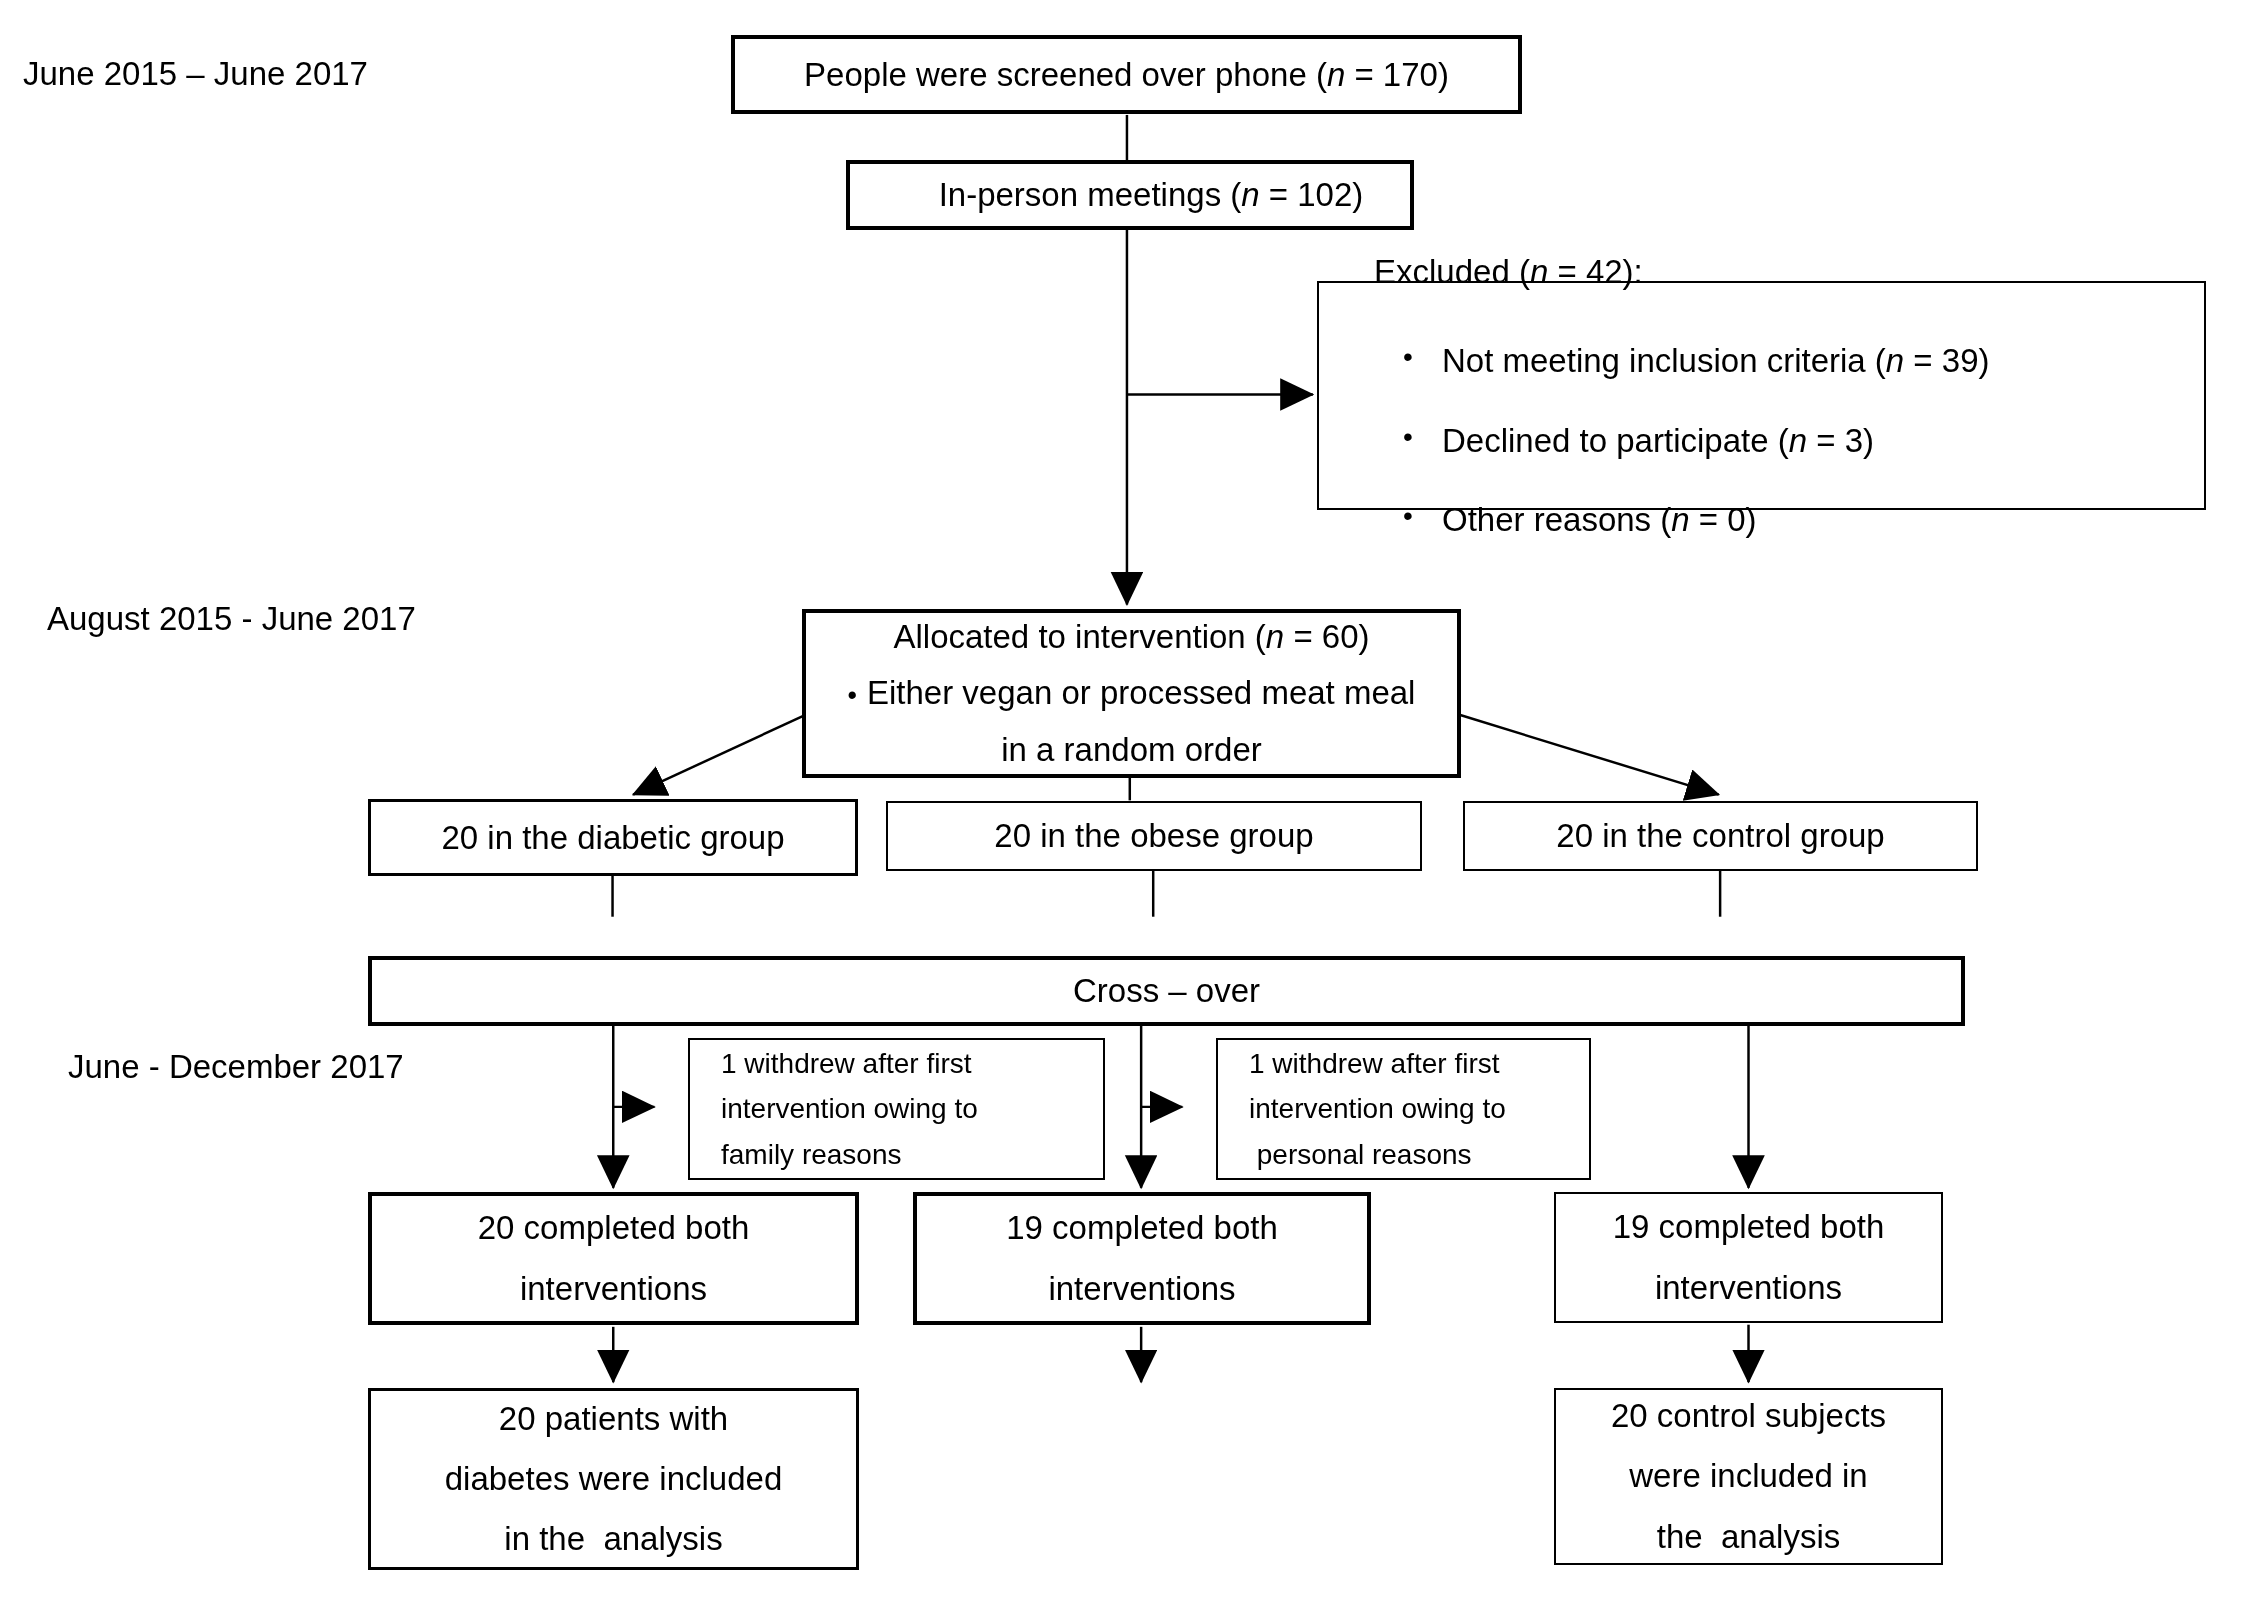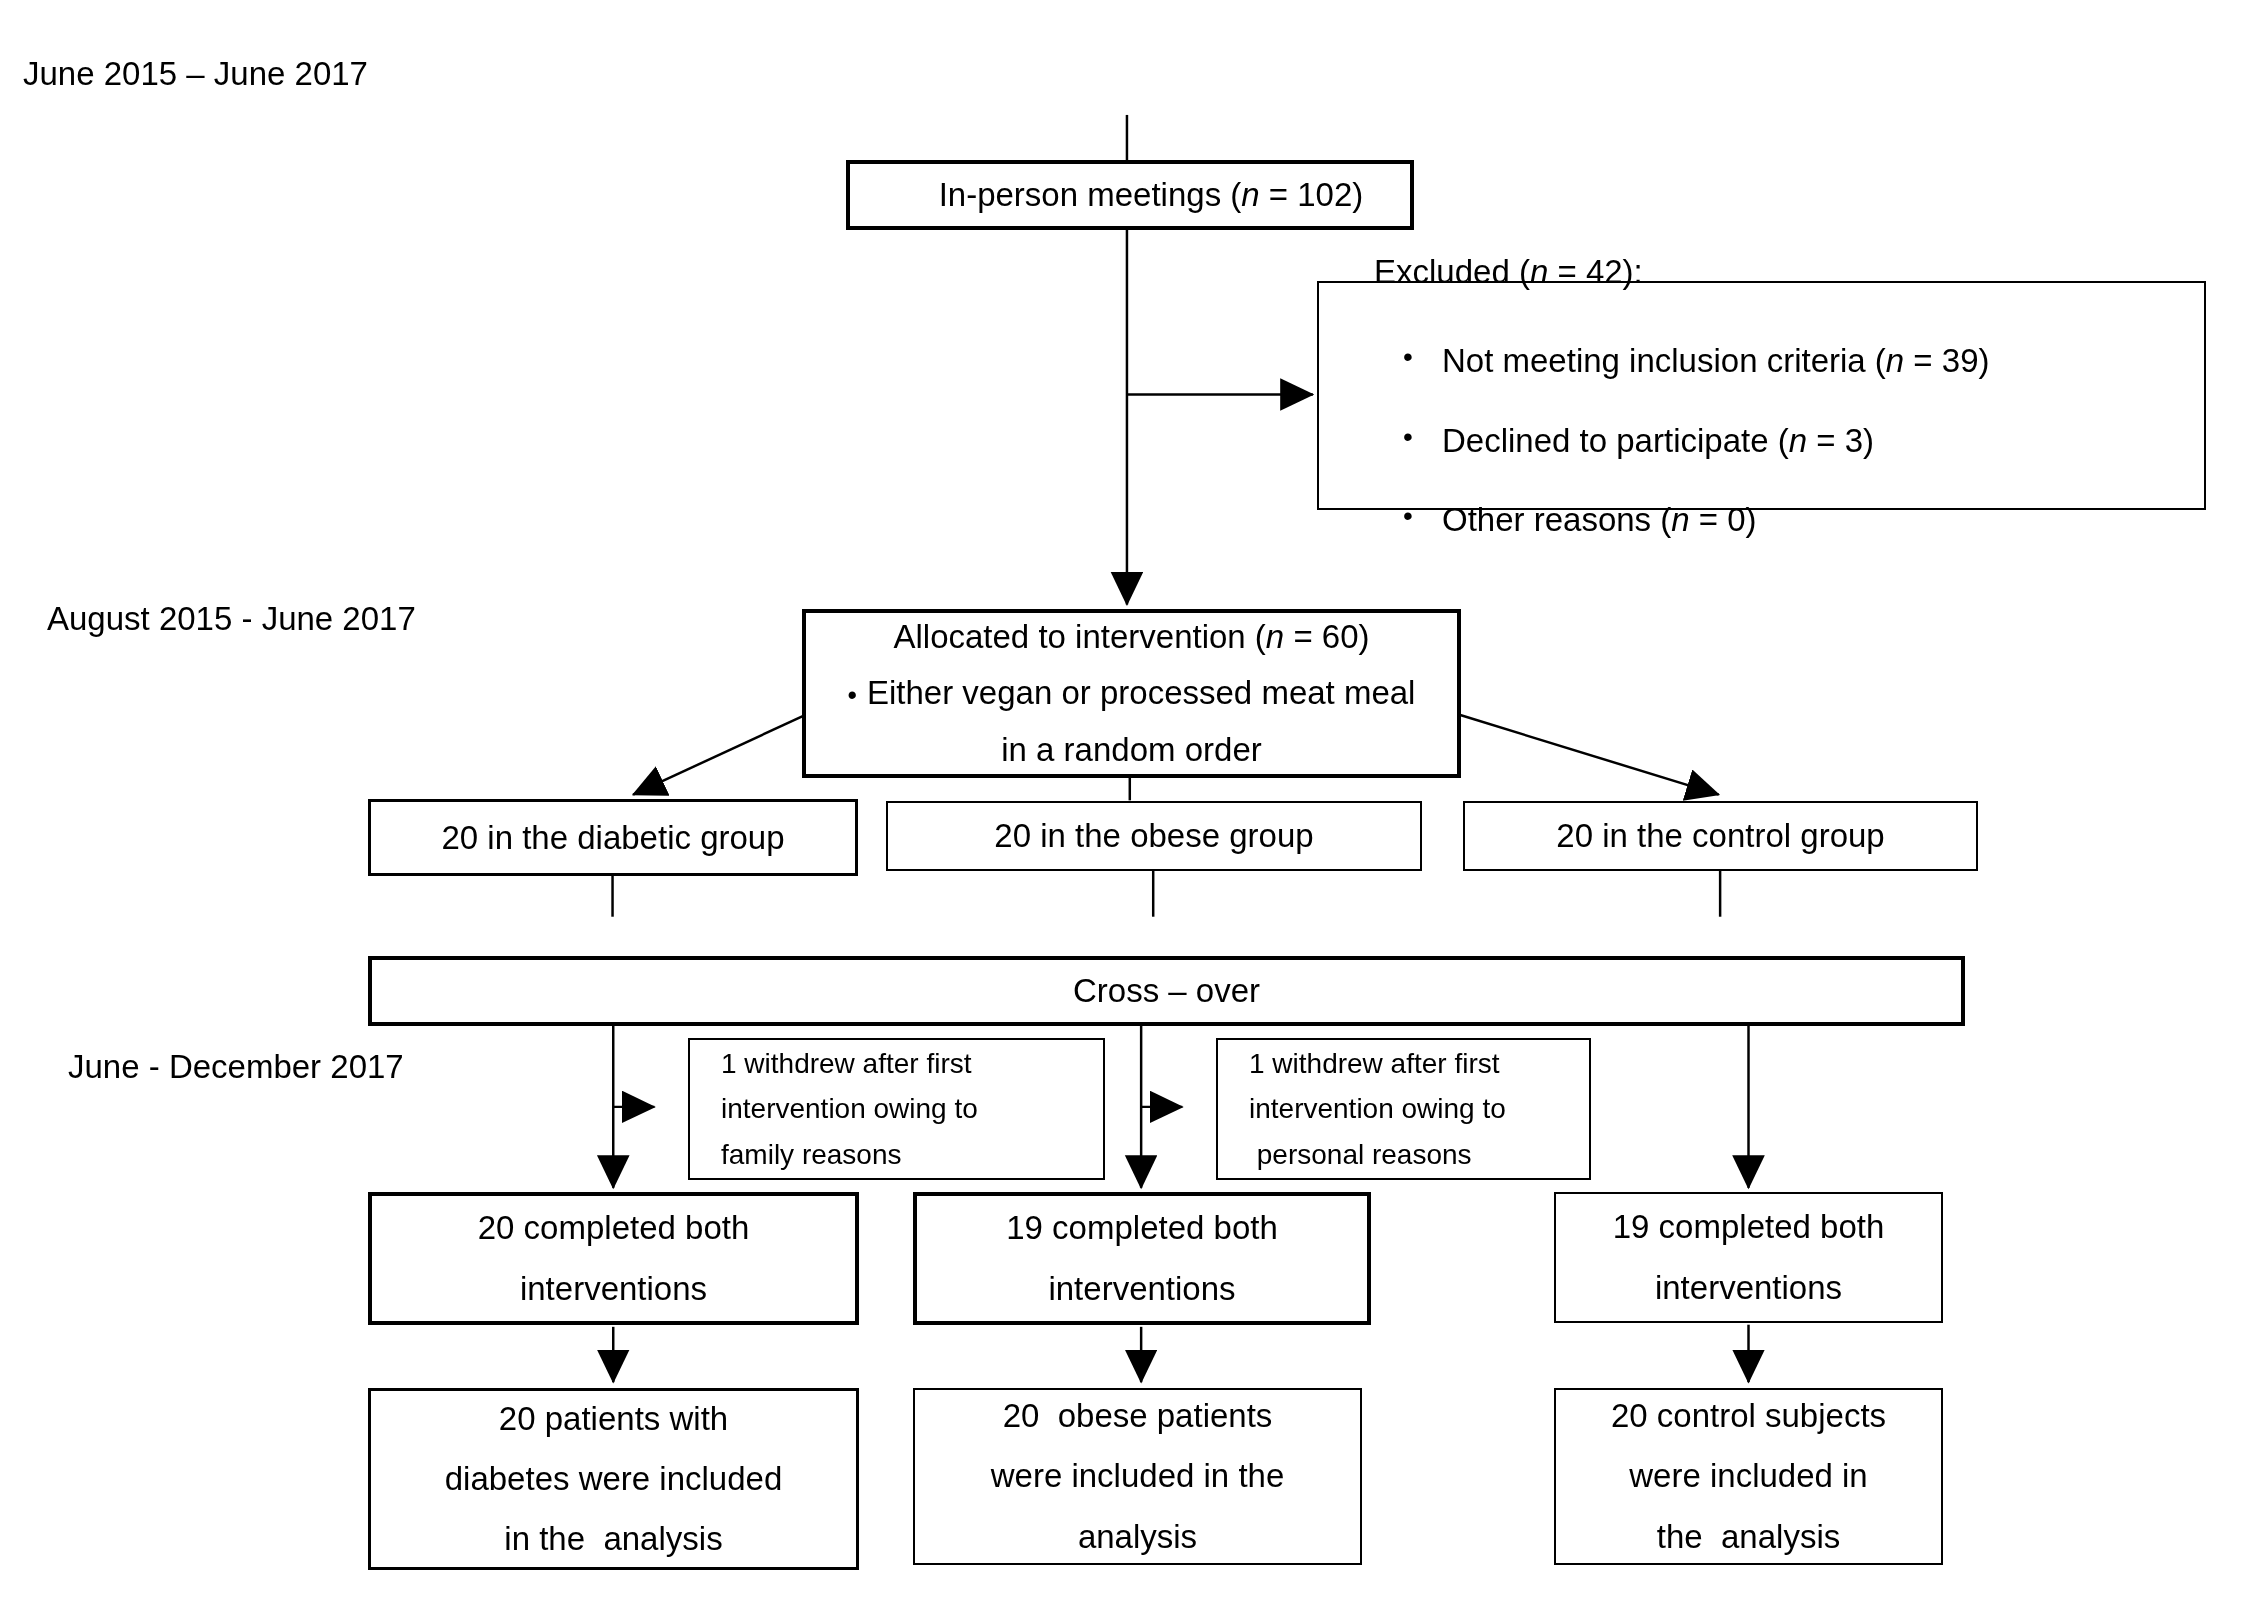--- a/index.html
+++ b/index.html
@@ -86,20 +86,23 @@
       <line x1="864" y1="1870" x2="864" y2="1948" marker-end="url(#arr)"></line>
       <line x1="1608" y1="1870" x2="1608" y2="1948" marker-end="url(#arr)"></line>
       <line x1="2464" y1="1867" x2="2464" y2="1948" marker-end="url(#arr)"></line>
     </g>
   </svg>
 
   <div class="date-label" style="left:10px;top:55px;">June 2015 – June 2017</div>
   <div class="date-label" style="left:34px;top:600px;">August 2015 - June 2017</div>
   <div class="date-label" style="left:55px;top:1048px;">June - December 2017</div>
 
+  <div class="box thick" style="left:731px;top:35px;width:791px;height:79px;">
+    <div class="line nfmt">People were screened over phone (<i>n</i> = 170)</div>
+  </div>
 
   <div class="box thick" style="left:846px;top:160px;width:568px;height:70px;padding-left:42px;">
     <div class="line nfmt">In-person meetings (<i>n</i> = 102)</div>
   </div>
 
   <div class="box left-list" style="left:1317px;top:281px;width:889px;height:229px;">
     <div class="excl-title nfmt">Excluded (<i>n</i> = 42):</div>
     <div class="excl-row">
       <span class="excl-bullet">•</span>
       <span class="nfmt">Not meeting inclusion criteria (<i>n</i> = 39)</span>
@@ -165,25 +168,20 @@
     <div class="line">19 completed both</div>
     <div class="line">interventions</div>
   </div>
 
   <div class="box tall" style="left:368px;top:1388px;width:491px;height:182px;border-width:3.5px;">
     <div class="line">20 patients with</div>
     <div class="line">diabetes were included</div>
     <div class="line">in the  analysis</div>
   </div>
 
-  <div class="box tall" style="left:913px;top:1388px;width:449px;height:177px;">
-    <div class="line">20  obese patients</div>
-    <div class="line">were included in the</div>
-    <div class="line">analysis</div>
-  </div>
 
   <div class="box tall" style="left:1554px;top:1388px;width:389px;height:177px;">
     <div class="line">20 control subjects</div>
     <div class="line">were included in</div>
     <div class="line">the  analysis</div>
   </div>
 
 </div>
 
 

